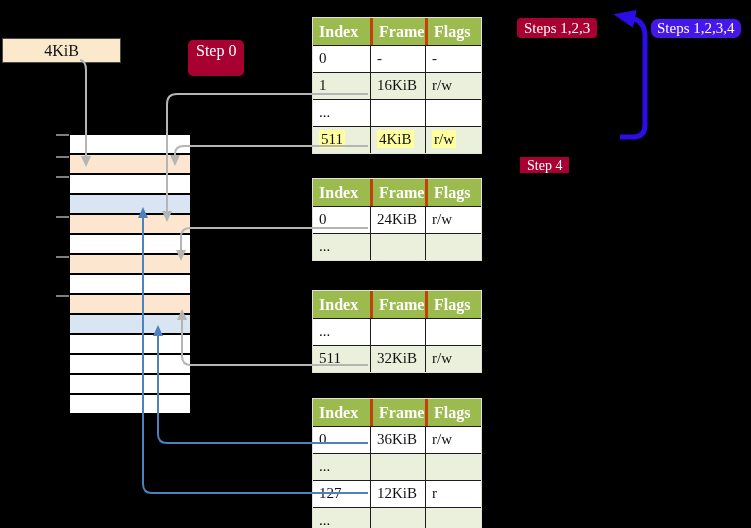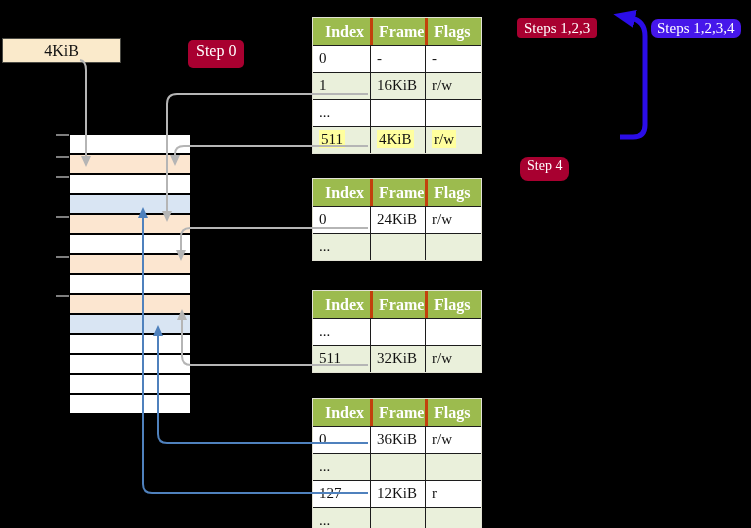--- a/index.html
+++ b/index.html
@@ -12,24 +12,24 @@
   .frame-label{
     position:absolute;left:2px;top:38px;width:117px;height:23px;
     background:#FAEACB;border:1px solid #4a4a44;
     color:#111;font-size:16px;line-height:23px;text-align:center;
   }
   
   .badge{
     position:absolute;color:#fff;white-space:nowrap;
     background:#A80030;border-radius:5px;text-align:right;
   }
-  .badge.b-step0{left:188px;top:40px;height:28px;line-height:22px;font-size:16px;padding:0 8px;}
+  .badge.b-step0{left:188px;top:40px;height:36px;line-height:22px;font-size:16px;padding:0 8px;}
   .badge.b-steps123{left:517px;top:18px;height:20px;line-height:20px;font-size:15px;padding:0 7px;border-radius:4px;}
   .badge.b-steps1234{left:651px;top:19px;height:19px;line-height:19px;font-size:15px;padding:0 6px;border-radius:7px;background:#4617EA;}
-  .badge.b-step4{left:520px;top:157px;height:24px;line-height:17px;font-size:14px;padding:0 7px;border-radius:8px;}
+  .badge.b-step4{left:520px;top:157px;height:16px;line-height:17px;font-size:14px;padding:0 7px;border-radius:0;}
   
   #memory-column{
     position:absolute;left:70px;top:135px;width:120px;
     display:flex;flex-direction:column;gap:2px;
   }
   .mem-row{height:18px;width:120px;}
   .mem-white{background:#FFFFFF;}
   .mem-peach{background:#FCE6D0;}
   .mem-blue{background:#D9E5F3;}
   .tick{position:absolute;left:56px;width:13px;height:2px;background:#7f7f7f;}
@@ -38,21 +38,21 @@
     position:absolute;left:312px;width:168px;
     border:1px solid #e2e2d4;background:#fff;
   }
   .t1{top:17px;} .t2{top:178px;} .t3{top:290px;} .t4{top:398px;}
   .trow{display:grid;grid-template-columns:57px 55px 56px;}
   .trow.head{background:#9CBB4E;height:27px;}
   .hcell{
     color:#fff;font-weight:bold;font-size:16px;line-height:27px;
     padding-left:6px;border-left:3px solid #c2410c;
   }
-  .hcell:first-child{border-left:none;text-align:center;}
+  .hcell:first-child{border-left:none;}
   .trow.data{height:26px;border-top:1px solid #1c1c1c;}
   .trow.shade{background:#EAF0DB;}
   .cell{
     color:#111;font-size:15px;line-height:25px;padding-left:6px;
     border-left:1px solid #1c1c1c;overflow:hidden;white-space:nowrap;
   }
   .cell:first-child{border-left:none;}
   .hl .cell > span{background:#FFFF9E;padding:1px 2px;}
   
   #arrows{position:absolute;left:0;top:0;z-index:10;pointer-events:none;}

